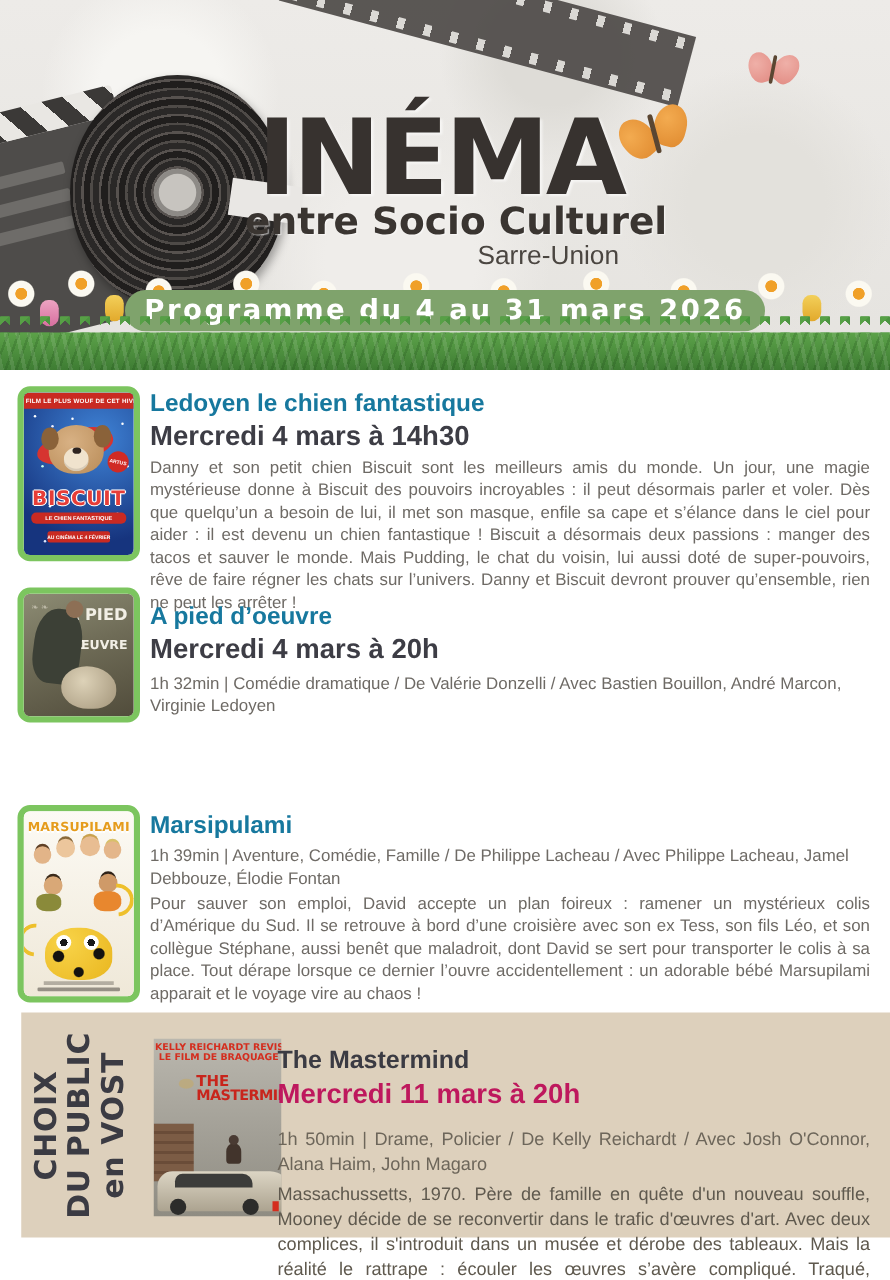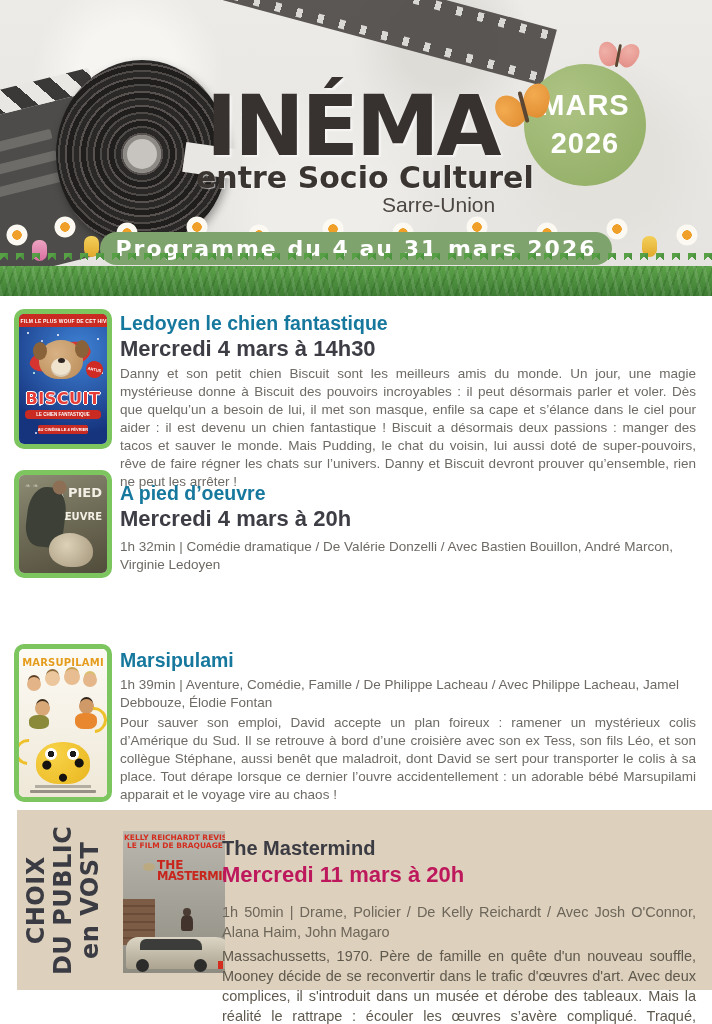--- a/index.html
+++ b/index.html
@@ -166,24 +166,20 @@
 
 <div class="page">
 
   <div class="header">
     <div class="clapper"></div>
     <div class="filmstrip"></div>
     <div class="reel"></div>
     <div class="title-inema">INÉMA</div>
     <div class="subtitle">entre Socio Culturel</div>
     <div class="city">Sarre-Union</div>
-    <div class="badge">
-      <span>MARS</span>
-      <span>2026</span>
-    </div>
     <div class="butterfly butterfly-orange">
       <div class="bw bw-left"></div>
         <div class="bw bw-right"></div>
         <div class="bbody"></div>
     </div>
     <div class="butterfly butterfly-pink">
       <div class="bw bw-left"></div>
         <div class="bw bw-right"></div>
         <div class="bbody"></div>
     </div>

